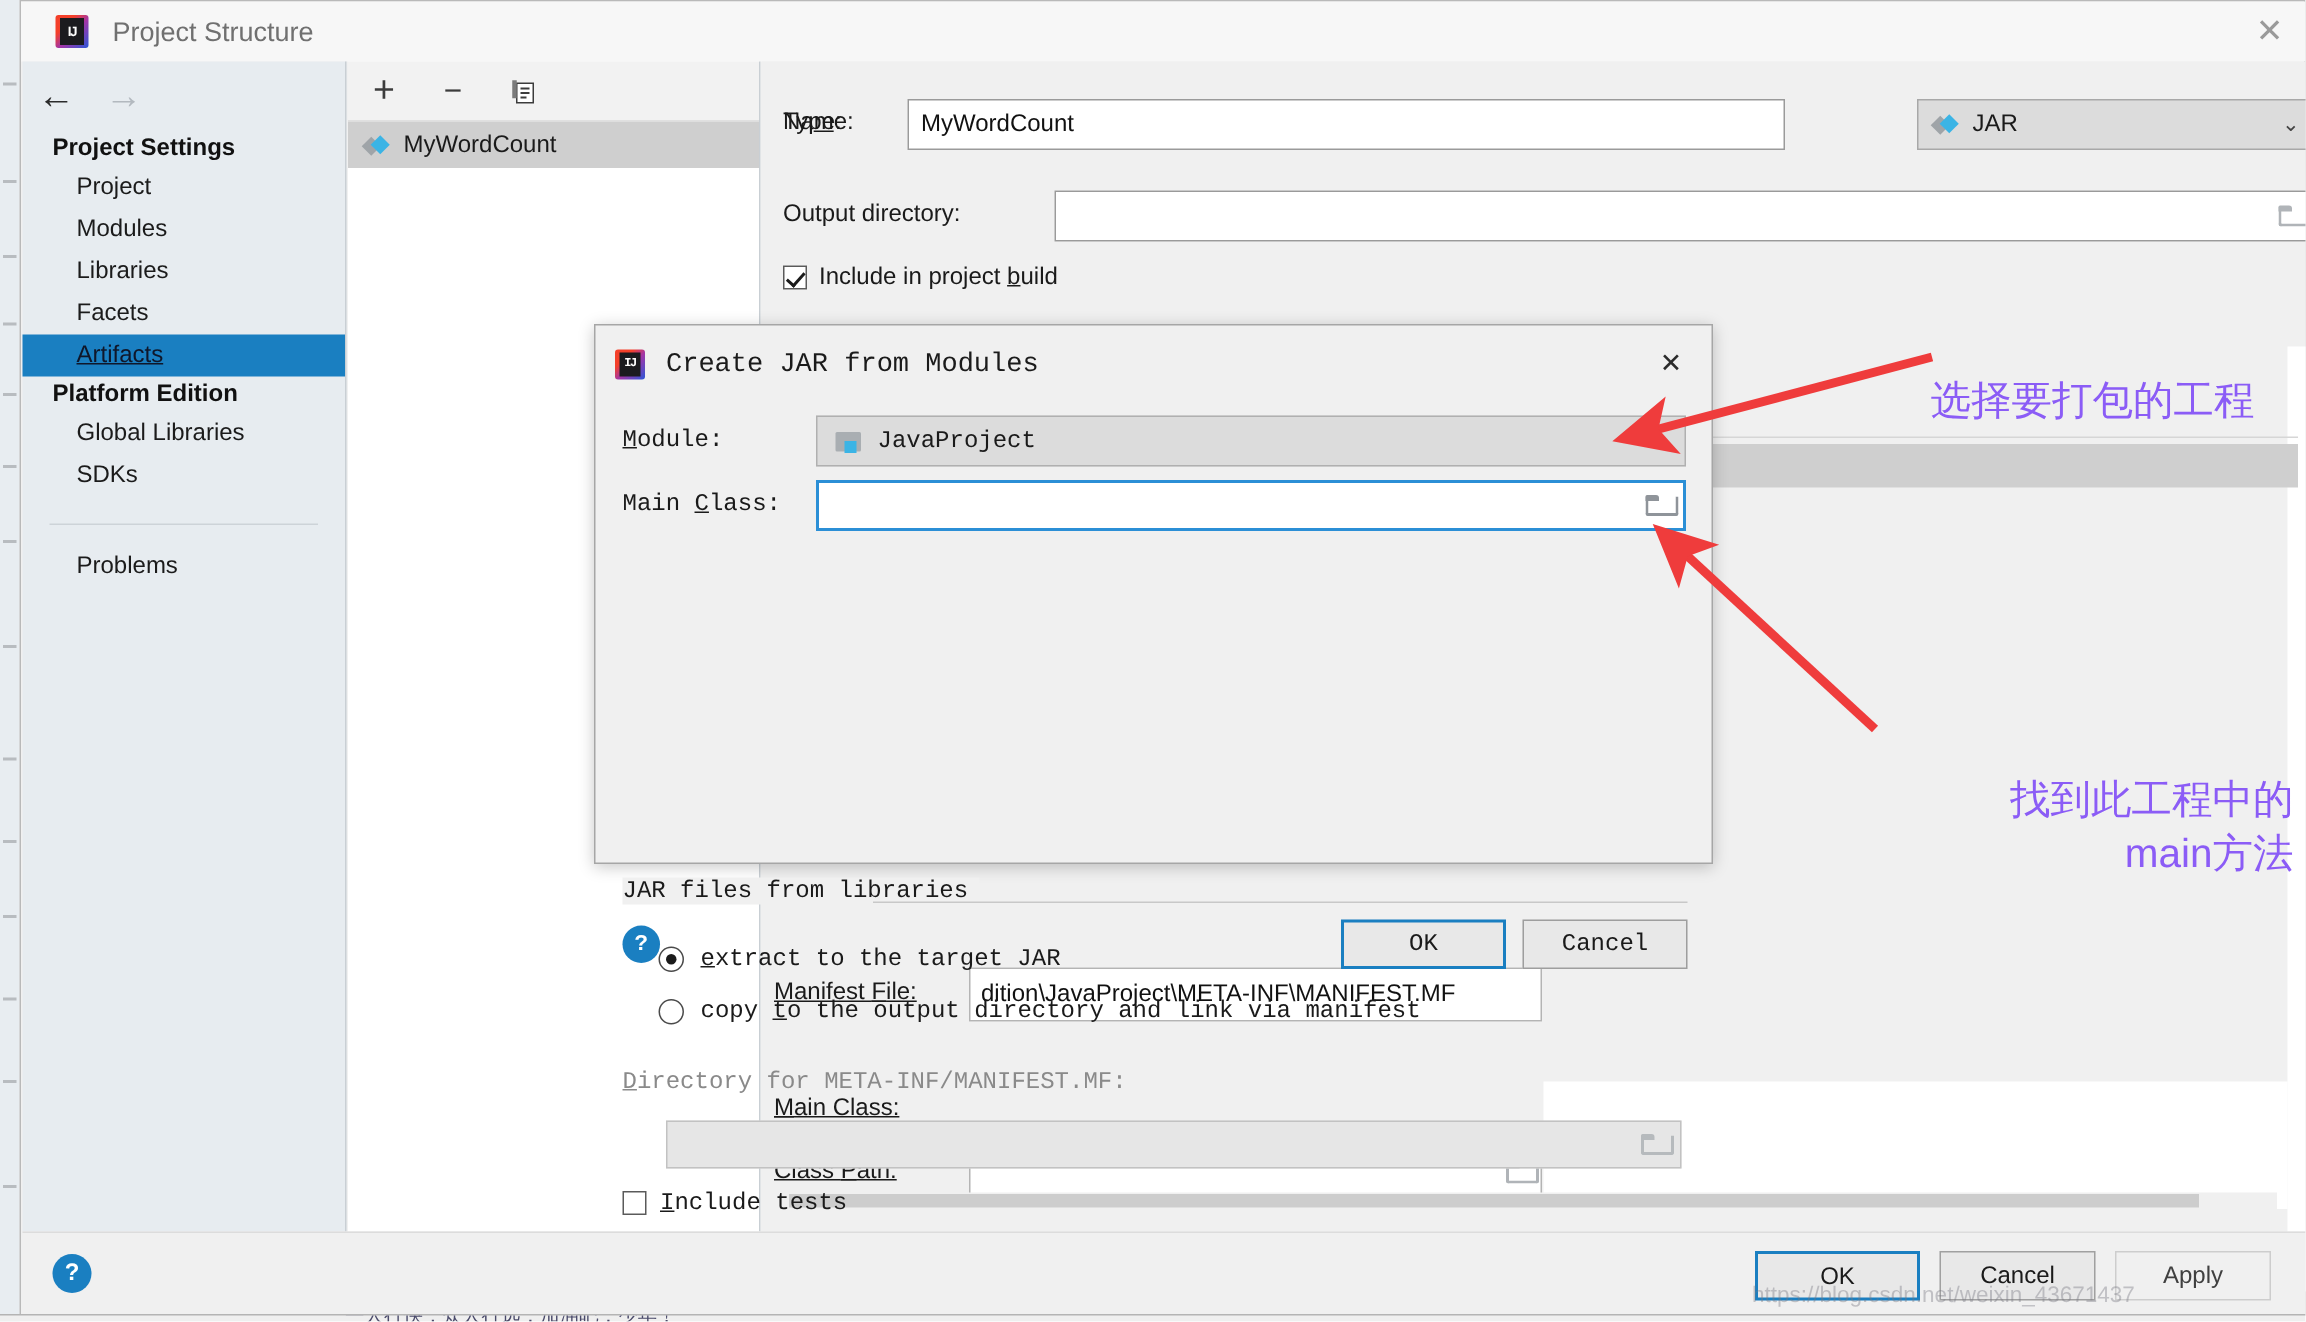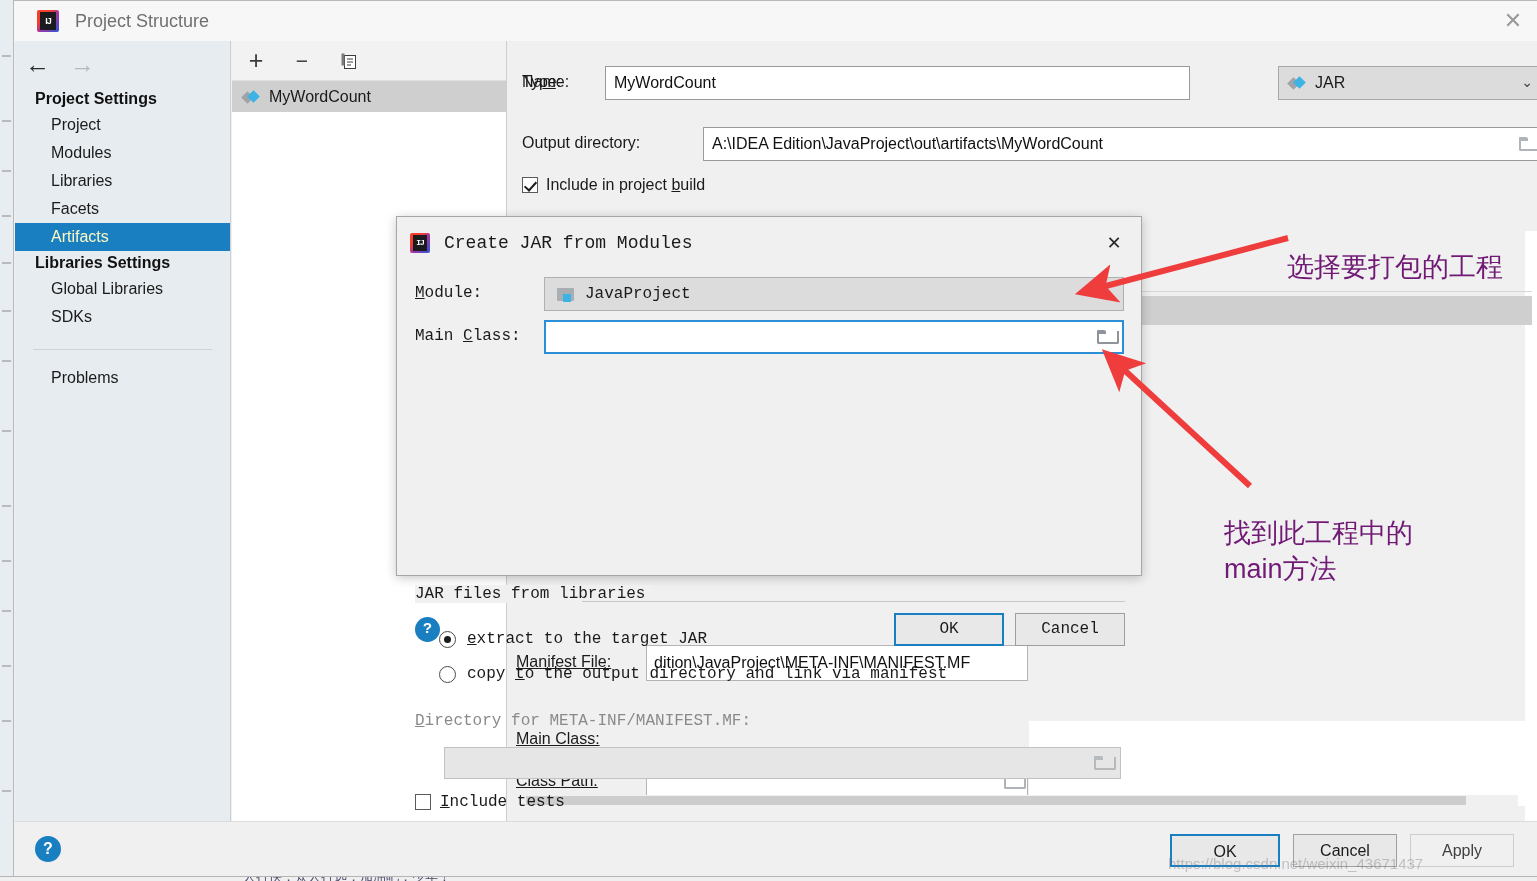--- a/index.html
+++ b/index.html
@@ -78,21 +78,21 @@
   }
   .arr { font-size: 25px; line-height: 1; }
   .arr.back { color: #2b2b2b; }
   .arr.fwd  { color: #b3b9bf; }
   .sb-group {
     font-weight: bold; font-size: 16px; padding: 3px 0 3px 20px; color: #111;
   }
   .sb-item {
     font-size: 16px; padding: 5px 0 5px 36px; color: #1b1b1b; cursor: default;
   }
-  .sb-item.sel { background: #1a7fc1; color: #fef9c3; }
+  .sb-item.sel { background: #1a7fc1; color: #0f172a; text-decoration: underline; }
   .sb-sep {
     height: 1px; background: #cdd3d8; margin: 18px 18px 14px 18px;
   }
 
   
   .artifacts-col {
     position: absolute; left: 218px; top: 40px; width: 275px; height: 780px;
     background: #ffffff; border-right: 1px solid #c9cfd4;
   }
   .art-toolbar {
@@ -319,25 +319,25 @@
   .m-btn {
     position: absolute; top: 396px; height: 33px; background: #e8e8e8;
     border: 1px solid #9e9e9e; font-size: 16px; text-align: center; line-height: 31px;
   }
   .m-btn.primary { border: 2px solid #1a7fc1; line-height: 29px; }
   .m-ok     { left: 497px; width: 110px; }
   .m-cancel { left: 618px; width: 110px; }
 
   
   .ann {
-    position: absolute; color: #701a75; font-size: 27px; line-height: 1.32;
+    position: absolute; color: #8b5cf6; font-size: 27px; line-height: 1.32;
     white-space: pre; pointer-events: none;
   }
   .ann1 { left: 1287px; top: 250px; }
-  .ann2 { left: 1224px; top: 516px; }
+  .ann2 { left: 1340px; top: 516px; text-align: right; }
   svg.overlay { position: absolute; left: 0; top: 0; width: 1537px; height: 881px; pointer-events: none; }
   .wmark {
     position: absolute; left: 1168px; top: 855px;
     font-size: 15px; color: rgba(120,120,130,.40); white-space: nowrap;
   }
 </style>
 </head>
 <body>
 
 <div id="root">
@@ -374,21 +374,21 @@
         <span class="arr fwd">→</span>
       </div>
 
       <div class="sb-group">Project Settings</div>
       <div class="sb-item">Project</div>
       <div class="sb-item">Modules</div>
       <div class="sb-item">Libraries</div>
       <div class="sb-item">Facets</div>
       <div class="sb-item sel">Artifacts</div>
 
-      <div class="sb-group">Libraries Settings</div>
+      <div class="sb-group">Platform Edition</div>
       <div class="sb-item">Global Libraries</div>
       <div class="sb-item">SDKs</div>
 
       <div class="sb-sep"></div>
       <div class="sb-item">Problems</div>
     </div>
 
     <div class="artifacts-col">
       <div class="art-toolbar">
         <span class="tb-btn tb-plus"></span>
@@ -425,21 +425,20 @@
               <i class="d2"></i>
             </span>
           <span>JAR</span>
           <span class="chev">⌄</span>
         </div>
       </div>
 
       <div class="row-out">
         <span class="lbl">Output directory:</span>
         <div class="fld-out">
-          <span>A:\IDEA Edition\JavaProject\out\artifacts\MyWordCount</span>
           <span class="folder-ico"></span>
         </div>
       </div>
 
       <div class="chk-include">
         <span class="cbox checked"></span>
         <span class="lbl">Include in project <span class="u">b</span>uild</span>
       </div>
 
       <div class="elements-hdr">

